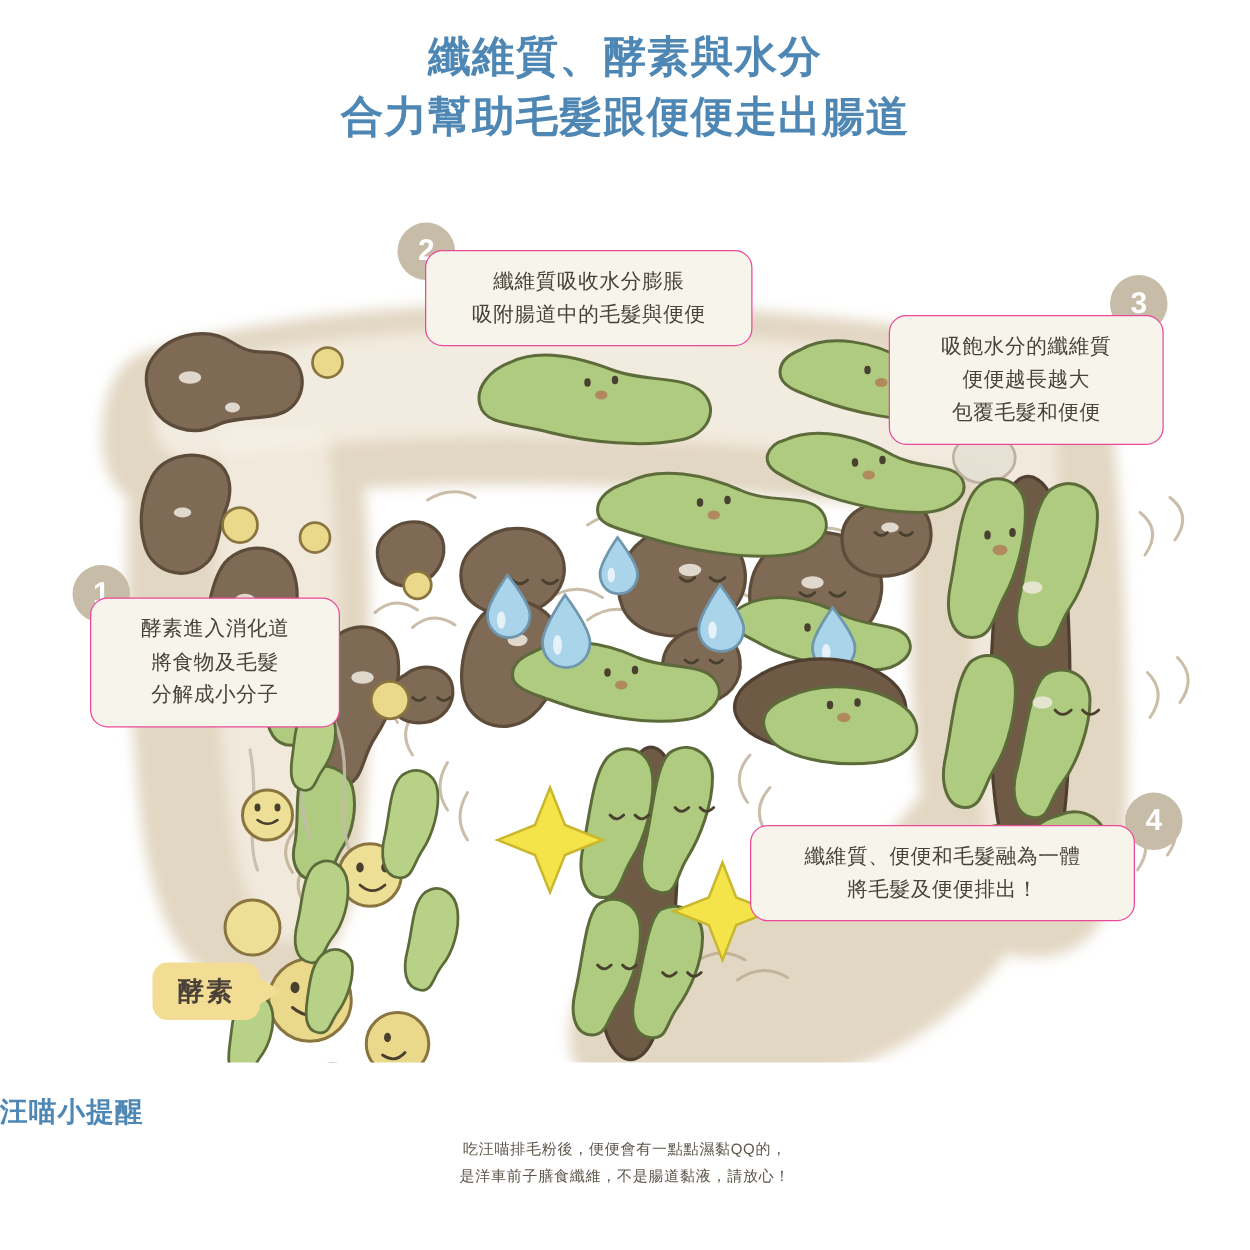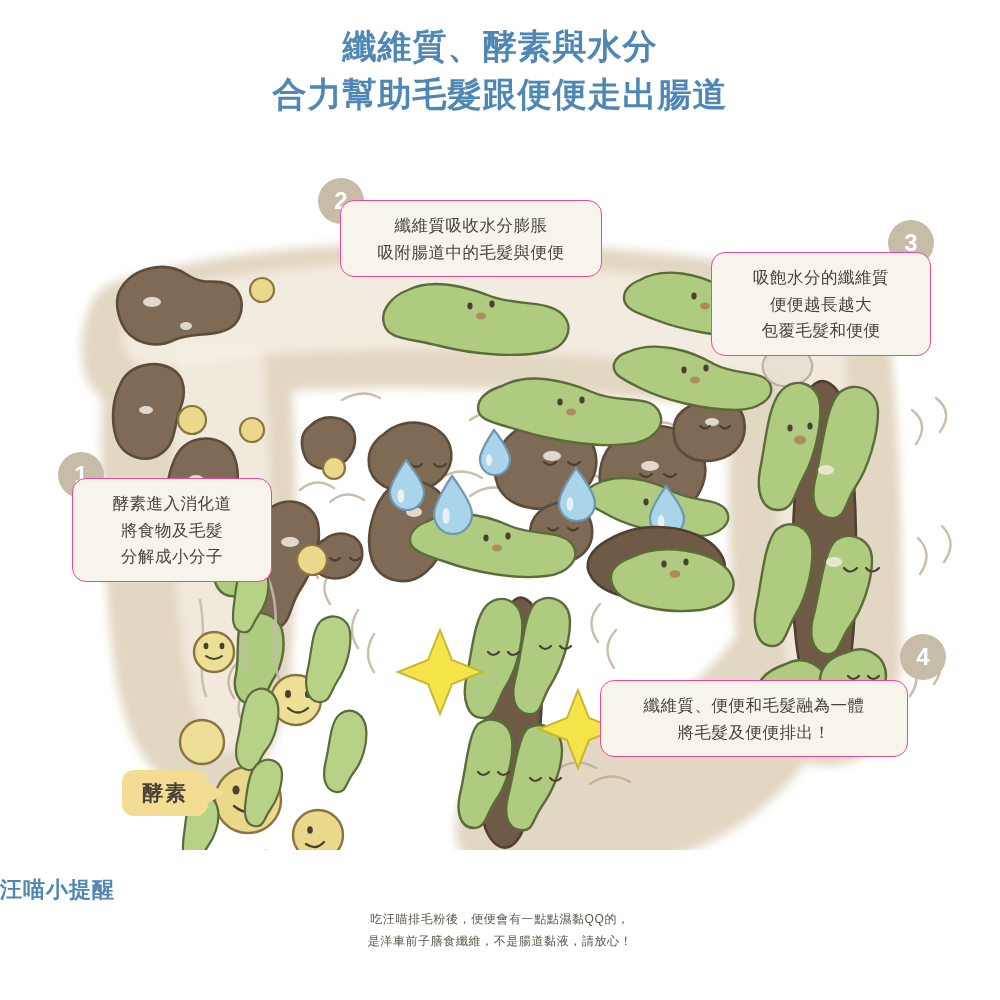--- a/index.html
+++ b/index.html
@@ -47,21 +47,21 @@
     z-index:5;
     font-family:"Liberation Sans",sans-serif;
   }
 
   #c1{left:72px;top:478px;width:200px;}
   #b1{left:58px;top:452px;}
   #c2{left:340px;top:200px;width:262px;}
   #b2{left:318px;top:178px;}
   #c3{left:700px;top:252px;width:220px;margin-left:11px;}
   #b3{left:888px;top:220px;}
-  #c4{left:600px;top:680px;width:308px;}
+  #c4{left:600px;top:660px;width:308px;}
   #b4{left:900px;top:634px;}
 
   
   .legend{
     position:absolute;
     border-radius:12px;
     font-size:21px;font-weight:bold;color:#4a4238;
     padding:9px 20px;box-sizing:border-box;
     letter-spacing:2px;z-index:7;
   }

